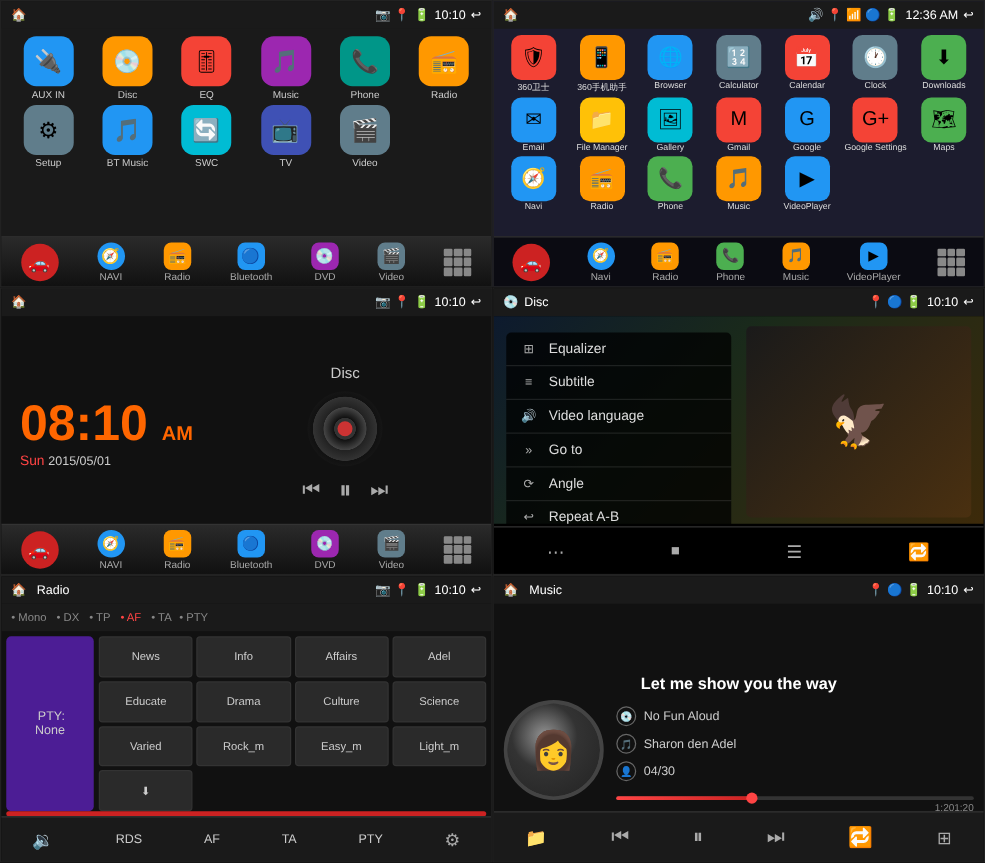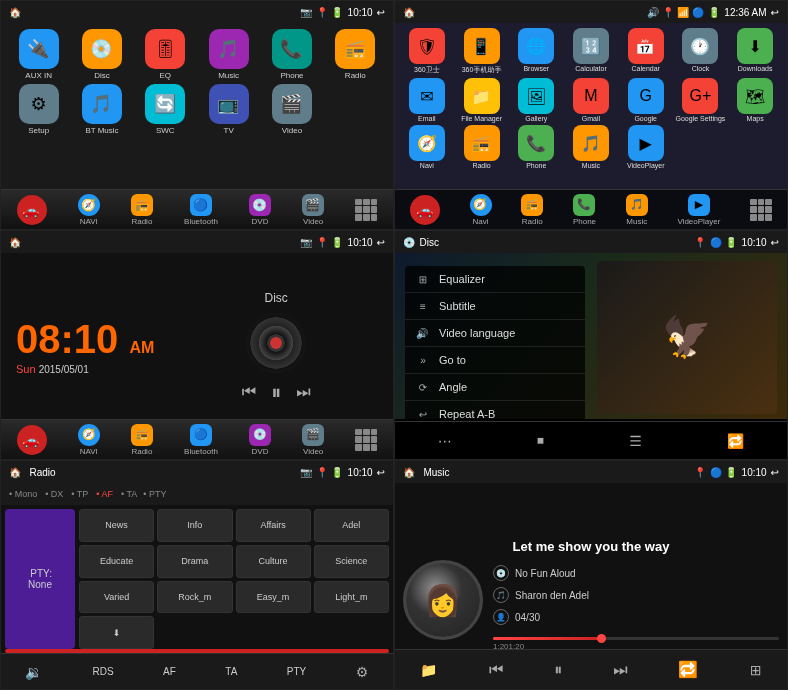--- a/index.html
+++ b/index.html
@@ -76,21 +76,21 @@
     .music-title { color: #fff; font-size: 13px; font-weight: bold; text-align: center; margin-bottom: 6px; }
     .music-main { display: flex; gap: 10px; width: 100%; }
     .music-album { width: 80px; height: 80px; border-radius: 50%; background: radial-gradient(circle, #333 30%, #555 100%); border: 3px solid #444; display: flex; align-items: center; justify-content: center; overflow: hidden; flex-shrink: 0; }
     .music-info { flex: 1; display: flex; flex-direction: column; gap: 6px; padding-top: 5px; }
     .music-info-row { display: flex; align-items: center; gap: 6px; font-size: 10px; color: #ccc; }
     .music-info-row .info-icon { width: 16px; height: 16px; border-radius: 50%; border: 1px solid #666; display: flex; align-items: center; justify-content: center; font-size: 8px; color: #888; }
     .music-progress { width: 100%; margin-top: 6px; }
     .progress-bar { width: 100%; height: 3px; background: #333; border-radius: 2px; position: relative; }
     .progress-fill { height: 100%; background: linear-gradient(90deg, #ff4444, #cc2222); border-radius: 2px; position: relative; }
     .progress-handle { position: absolute; right: -4px; top: -3px; width: 9px; height: 9px; background: #ff4444; border-radius: 50%; }
-    .progress-times { display: flex; justify-content: flex-start; font-size: 8px; color: #888; margin-top: 2px; }
+    .progress-times { display: flex; justify-content: flex-end; font-size: 8px; color: #888; margin-top: 2px; }
     .music-controls { position: absolute; bottom: 0; left: 0; right: 0; height: 40px; background: #1a1a1a; display: flex; align-items: center; justify-content: space-around; border-top: 1px solid #333; }
     .music-ctrl-btn { color: #aaa; font-size: 16px; cursor: pointer; }
 
     
     .bg-green { background: #4caf50; }
     .bg-blue { background: #2196f3; }
     .bg-orange { background: #ff9800; }
     .bg-purple { background: #9c27b0; }
     .bg-gray { background: #607d8b; }
   </style>

